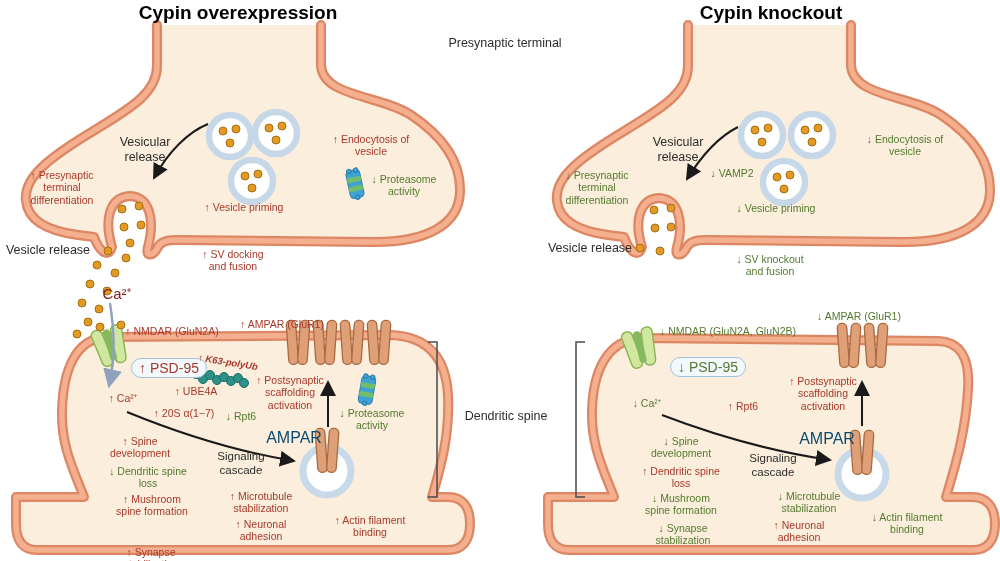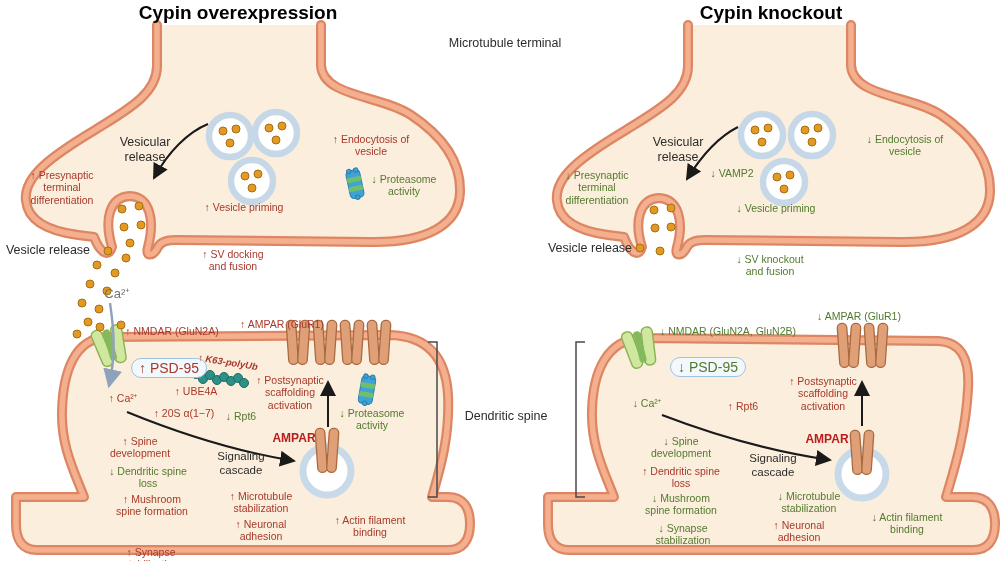--- a/index.html
+++ b/index.html
@@ -10,29 +10,29 @@
   .layer{position:absolute;left:0;top:0;}
   .lbl{
     position:absolute;transform:translate(-50%,-50%);
     font-size:10.5px;line-height:1.18;text-align:center;
     white-space:pre-line;width:max-content;pointer-events:none;
   }
   .up{color:#a8392b;}
   .down{color:#527a2e;}
   .neutral{color:#2c2c2c;font-size:12.5px;}
   .small-neutral{color:#2c2c2c;font-size:11.5px;}
-  .ampar-blue{color:#b91c1c;font-weight:bold;font-size:12px;}
+  .ampar-blue{color:#0c4a6e;font-weight:normal;font-size:16px;}
   .title{font-size:19px;font-weight:bold;color:#000;}
   .k63{font-weight:bold;font-style:italic;font-size:9.5px;transform:translate(-50%,-50%) rotate(9deg);}
   .pill{
     position:absolute;transform:translate(-50%,-50%);
     border:1.5px solid #9fc2e2;background:#f3f8fd;border-radius:10px;
     padding:1px 7px;font-size:14px;width:max-content;
   }
-  .catop{font-size:13px;color:#737373;}
+  .catop{font-size:15px;color:#7f1d1d;}
   
   .cyt{fill:#fbeedc;stroke:none;}
   .mo{fill:none;stroke:#dd8663;stroke-width:10;stroke-linejoin:round;stroke-linecap:round;}
   .mi{fill:none;stroke:#f4af8e;stroke-width:5.5;stroke-linejoin:round;stroke-linecap:round;}
   .dot{fill:#e29a25;stroke:#a86e12;stroke-width:1;}
   .vring{fill:#ffffff;stroke:#c6d8e8;stroke-width:6.5;}
   .amp{fill:#dfa077;stroke:#aa6a40;stroke-width:1.3;}
   .nml{fill:#cfe79f;stroke:#88b350;stroke-width:1.4;}
   .nmc{fill:#84b95e;stroke:none;}
   .ubi{fill:#2e9188;stroke:#1d6b63;stroke-width:1;}
@@ -182,21 +182,21 @@
     <path class="arrow" d="M328,427 L328,382" marker-end="url(#ab)"></path>
     <path class="arrow" d="M862,426 L862,382" marker-end="url(#ab)"></path>
     <path class="garrow" d="M110,303 C114,330 116,355 109,386" marker-end="url(#ag)"></path>
 
     <path class="bracket" d="M428,342 L437,342 L437,497 L428,497"></path>
     <path class="bracket" d="M585,342 L576,342 L576,497 L585,497"></path>
   </svg>
 
   <div class="lbl title" style="left:771px;top:13px">Cypin knockout</div>
   <div class="lbl title" style="left:238px;top:13px">Cypin overexpression</div>
-  <div class="lbl neutral" style="left:505px;top:43px">Microtubule terminal</div>
+  <div class="lbl neutral" style="left:505px;top:43px">Presynaptic terminal</div>
   <div class="lbl neutral" style="left:506px;top:416px">Dendritic spine</div>
 
   <div class="lbl up" style="left:62px;top:188px">↑ Presynaptic
 terminal
 differentiation</div>
   <div class="lbl neutral" style="left:145px;top:150px">Vesicular
 release</div>
   <div class="lbl up" style="left:244px;top:207px">↑ Vesicle priming</div>
   <div class="lbl up" style="left:371px;top:145px">↑ Endocytosis of
 vesicle</div>

